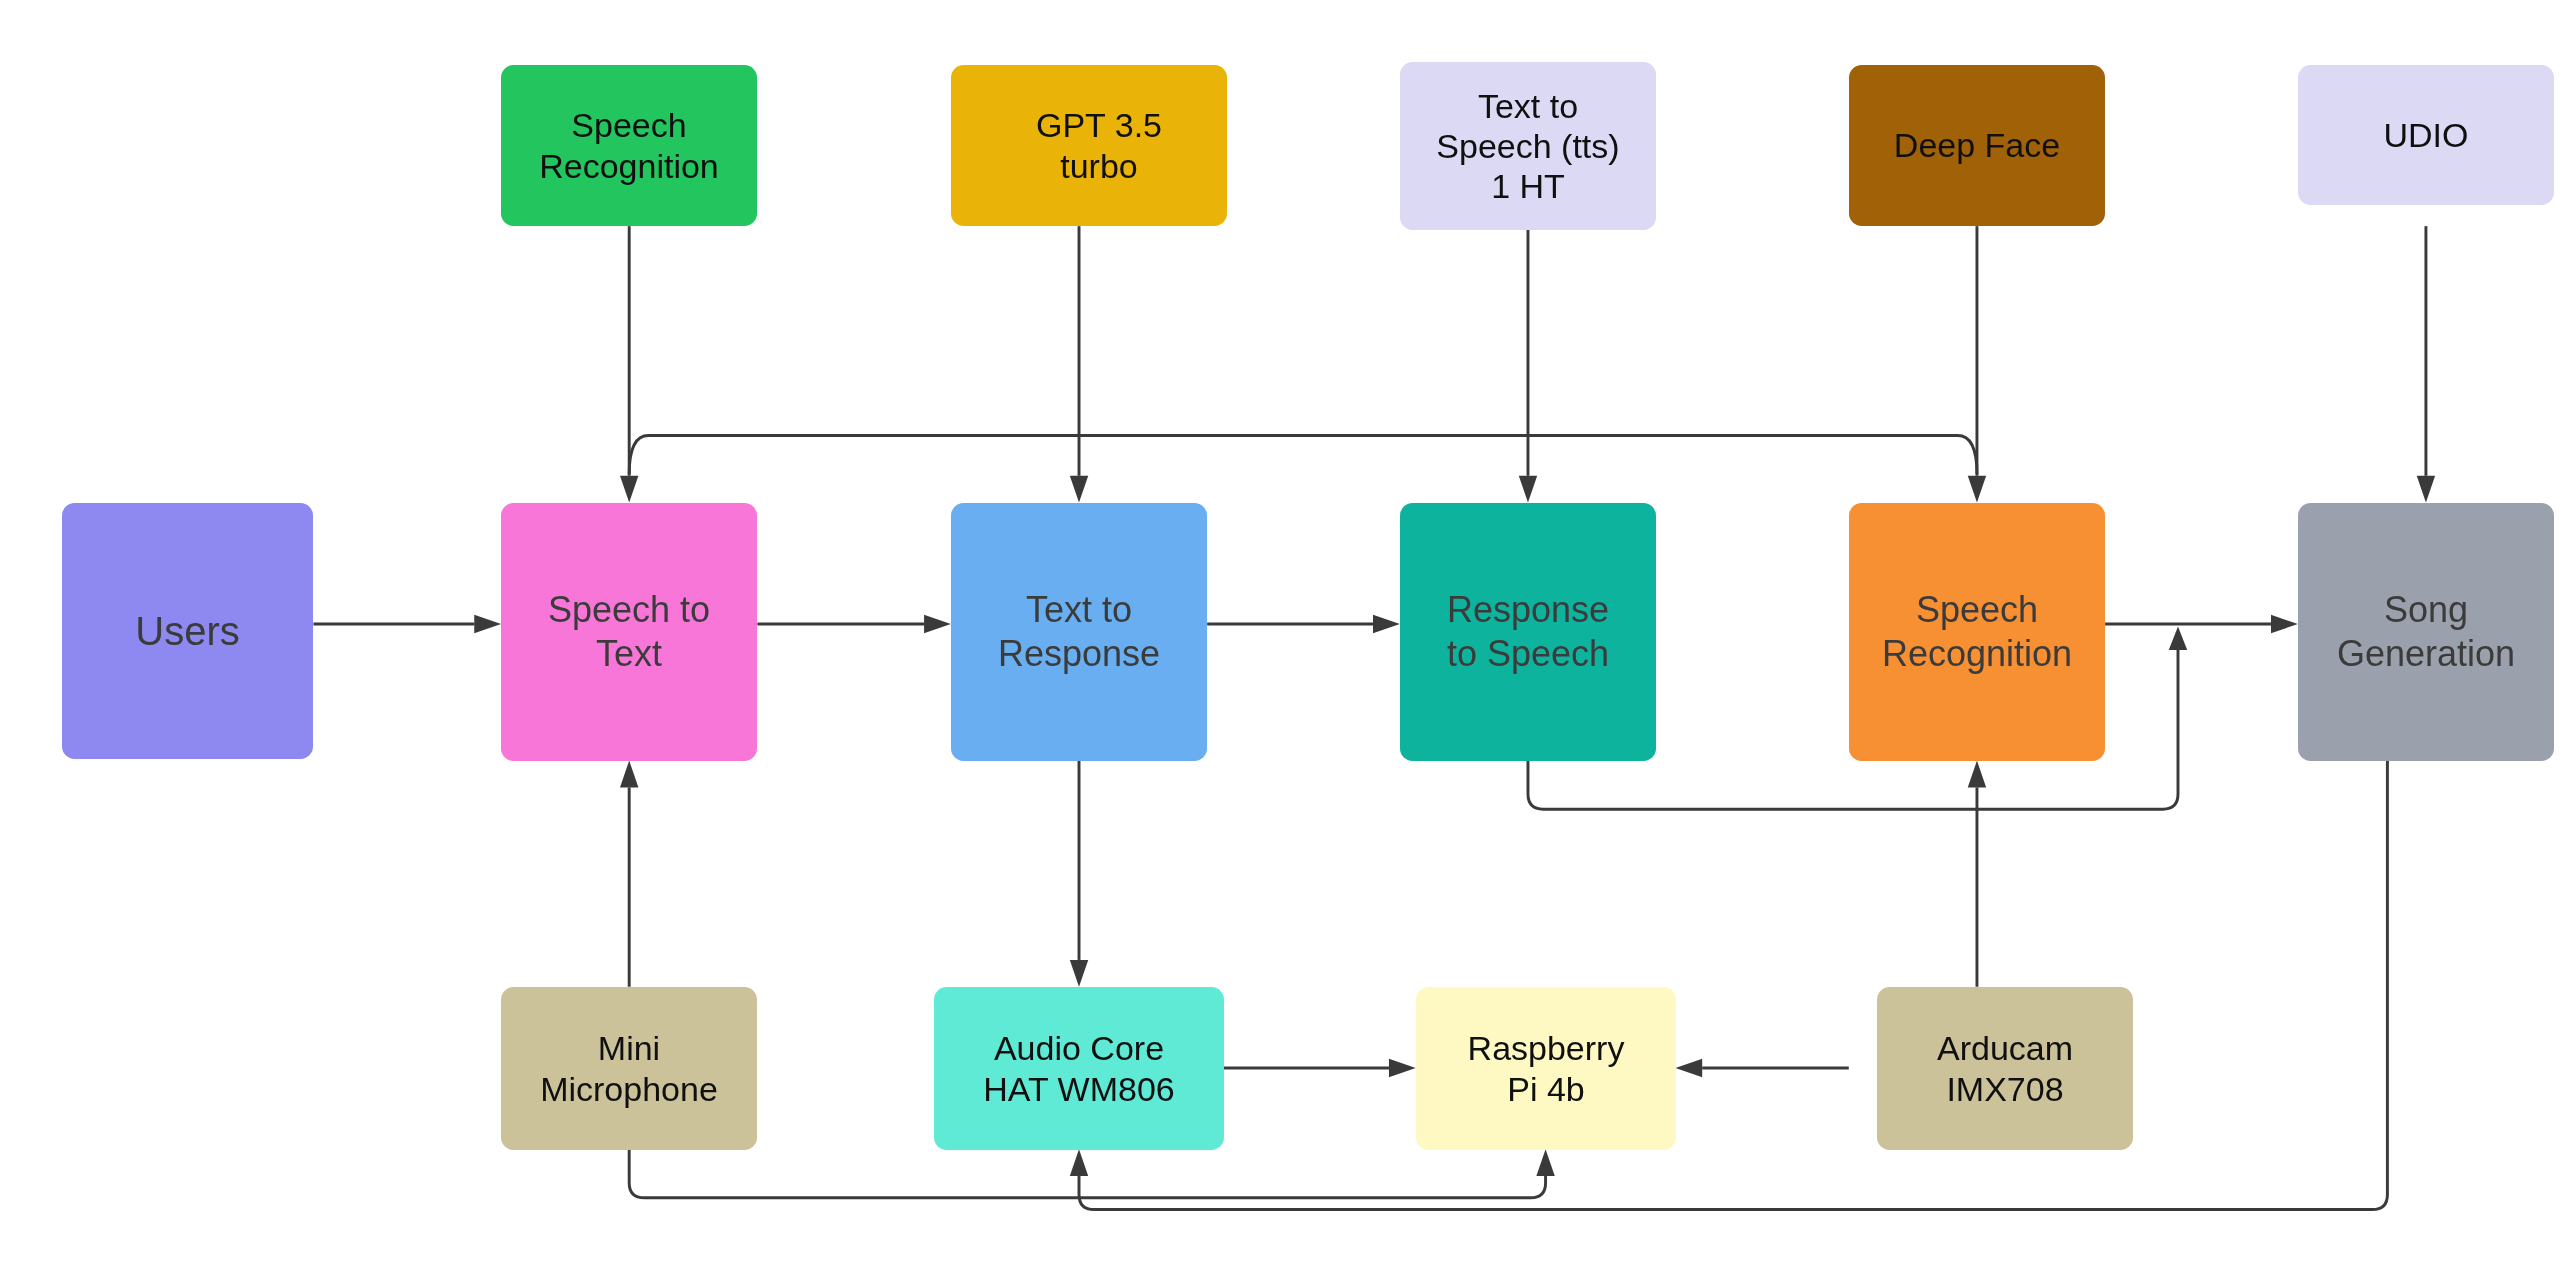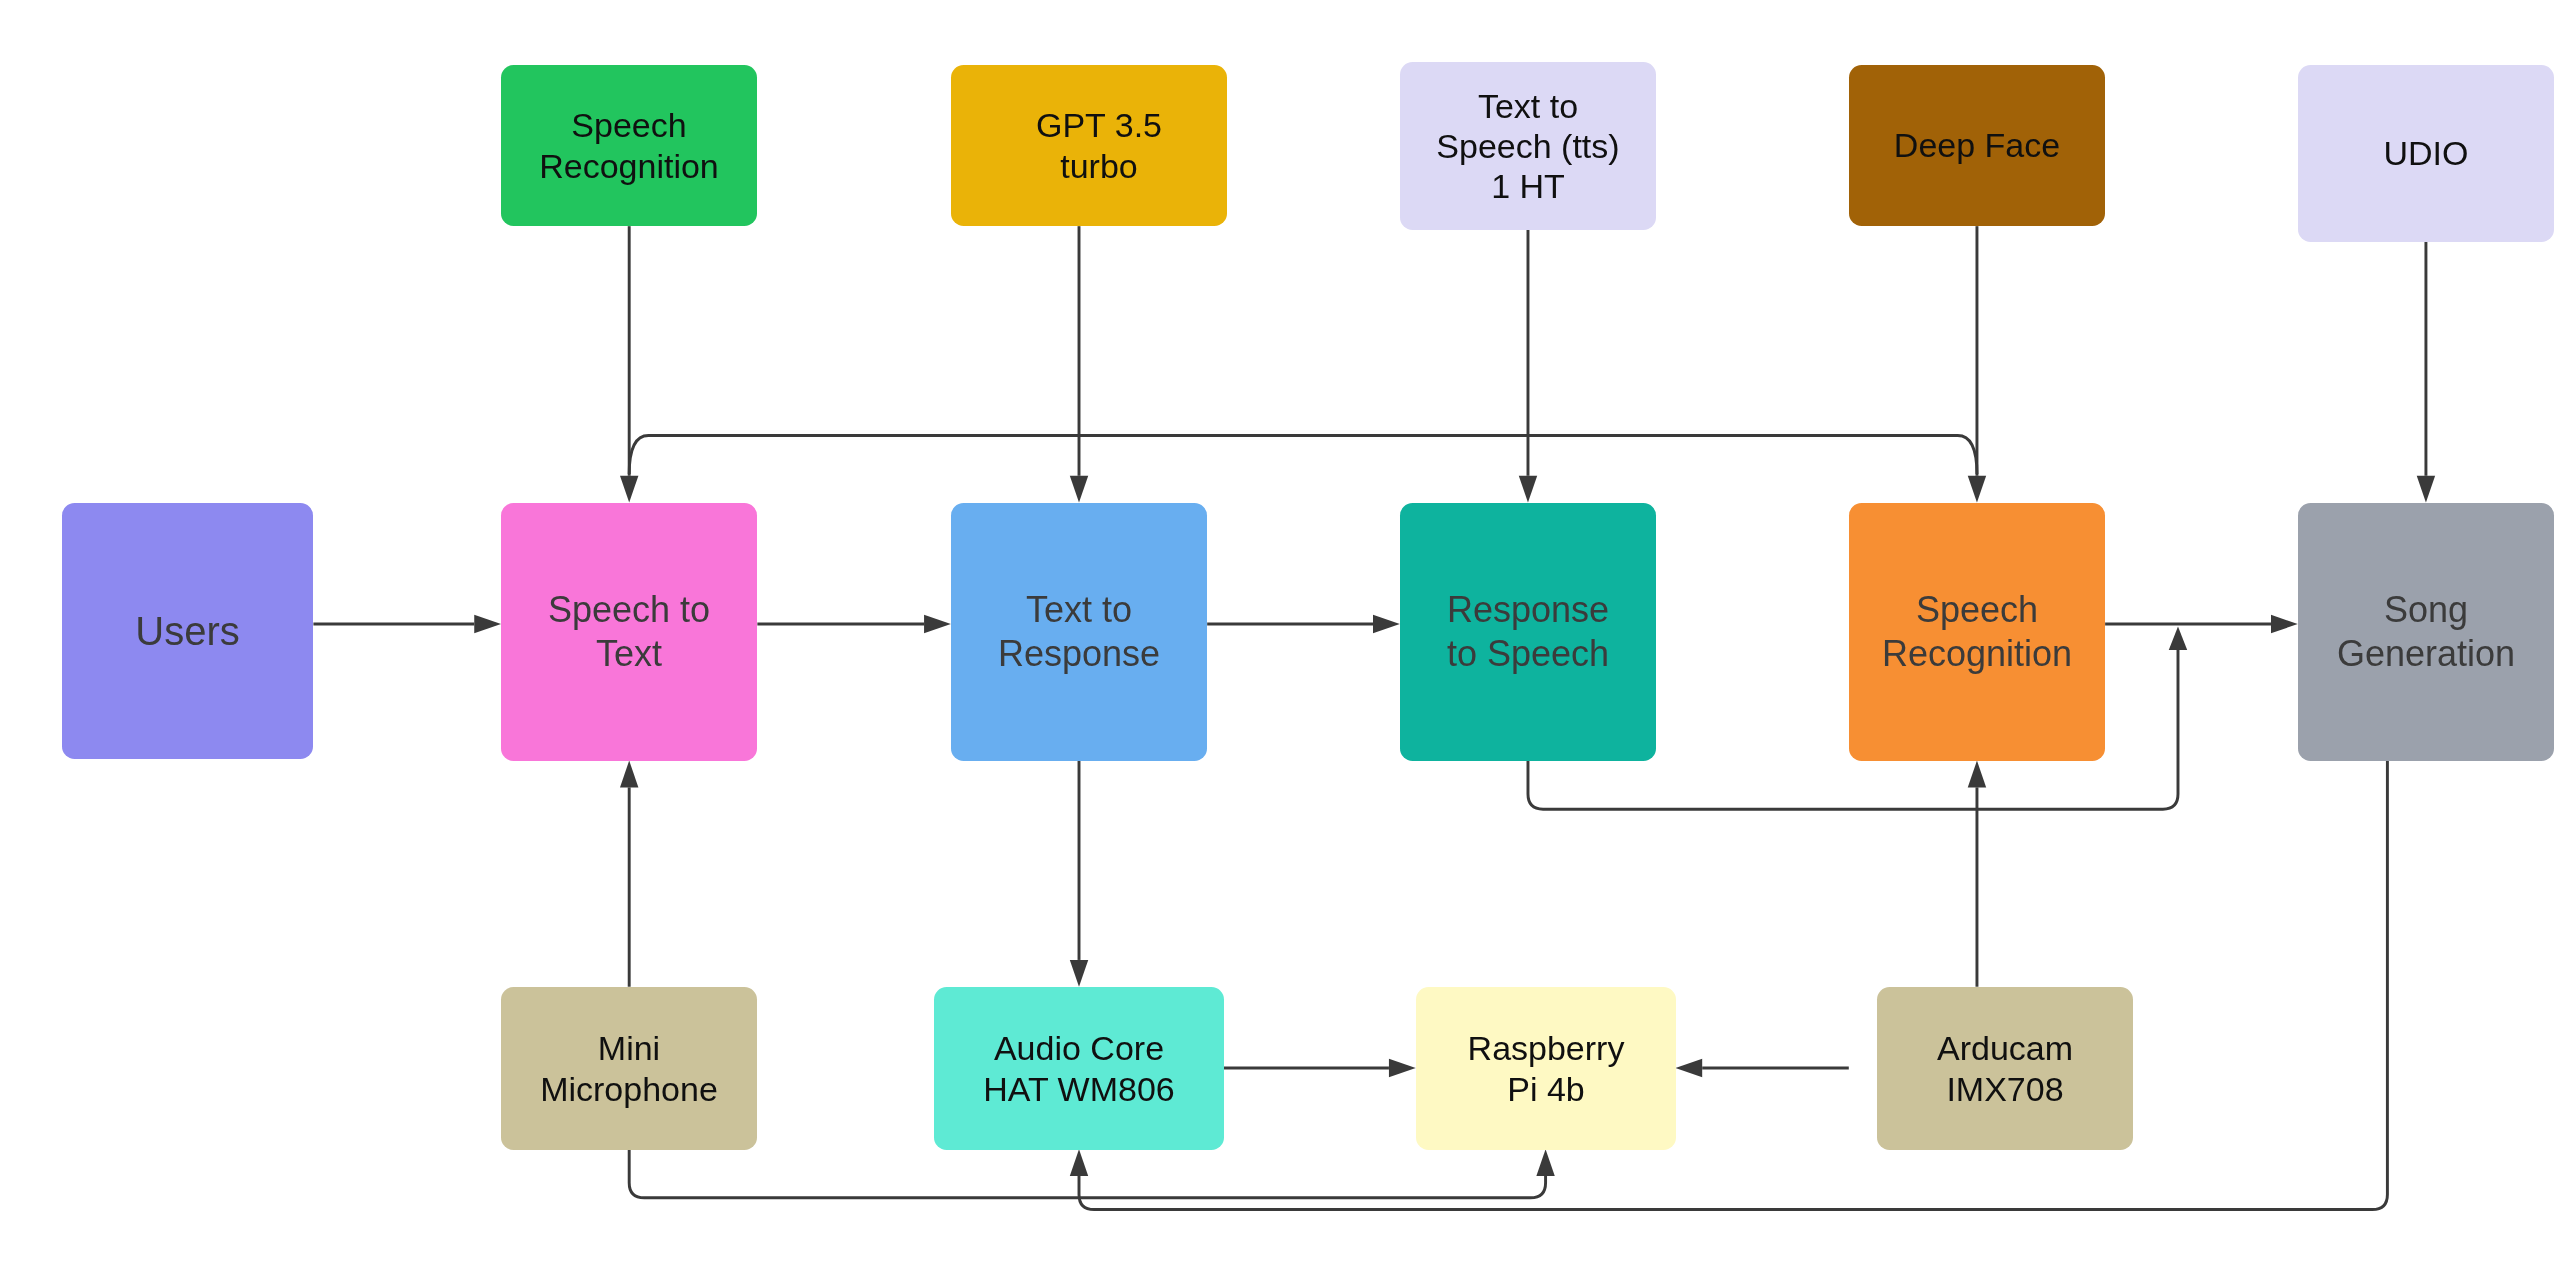--- a/index.html
+++ b/index.html
@@ -22,21 +22,21 @@
   }
   .row-mid .node-label{
     font-size:36px;line-height:1.22;font-weight:400;
   }
   #n-users .node-label{font-size:40px;}
   
   #n-sr      {left:501px; top:65px;  width:256px;height:161px;}
   #n-gpt     {left:951px;top:65px;  width:256px;height:161px;}
   #n-tts     {left:1400px;top:62px;  width:256px;height:168px;}
   #n-df      {left:1849px;top:65px;  width:256px;height:161px;}
-  #n-udio    {left:2298px;top:65px;  width:256px;height:177px;text-align:center;}
+  #n-udio    {left:2298px;top:65px;  width:256px;height:140px;text-align:center;}
   #n-users   {left:62px;  top:503px; width:251px;height:256px;}
   #n-s2t     {left:501px; top:503px; width:256px;height:258px;}
   #n-t2r     {left:951px;top:503px; width:256px;height:258px;}
   #n-r2s     {left:1400px;top:503px; width:256px;height:258px;}
   #n-fr      {left:1849px;top:503px; width:256px;height:258px;}
   #n-sg      {left:2298px;top:503px; width:256px;height:258px;}
   #n-mm      {left:501px; top:987px;width:256px;height:163px;}
   #n-ac      {left:934px;top:987px;width:290px;height:163px;}
   #n-rpi     {left:1416px;top:987px;width:260px;height:163px;}
   #n-arducam {left:1849px;top:987px;width:256px;height:163px;margin-left:28px;}

